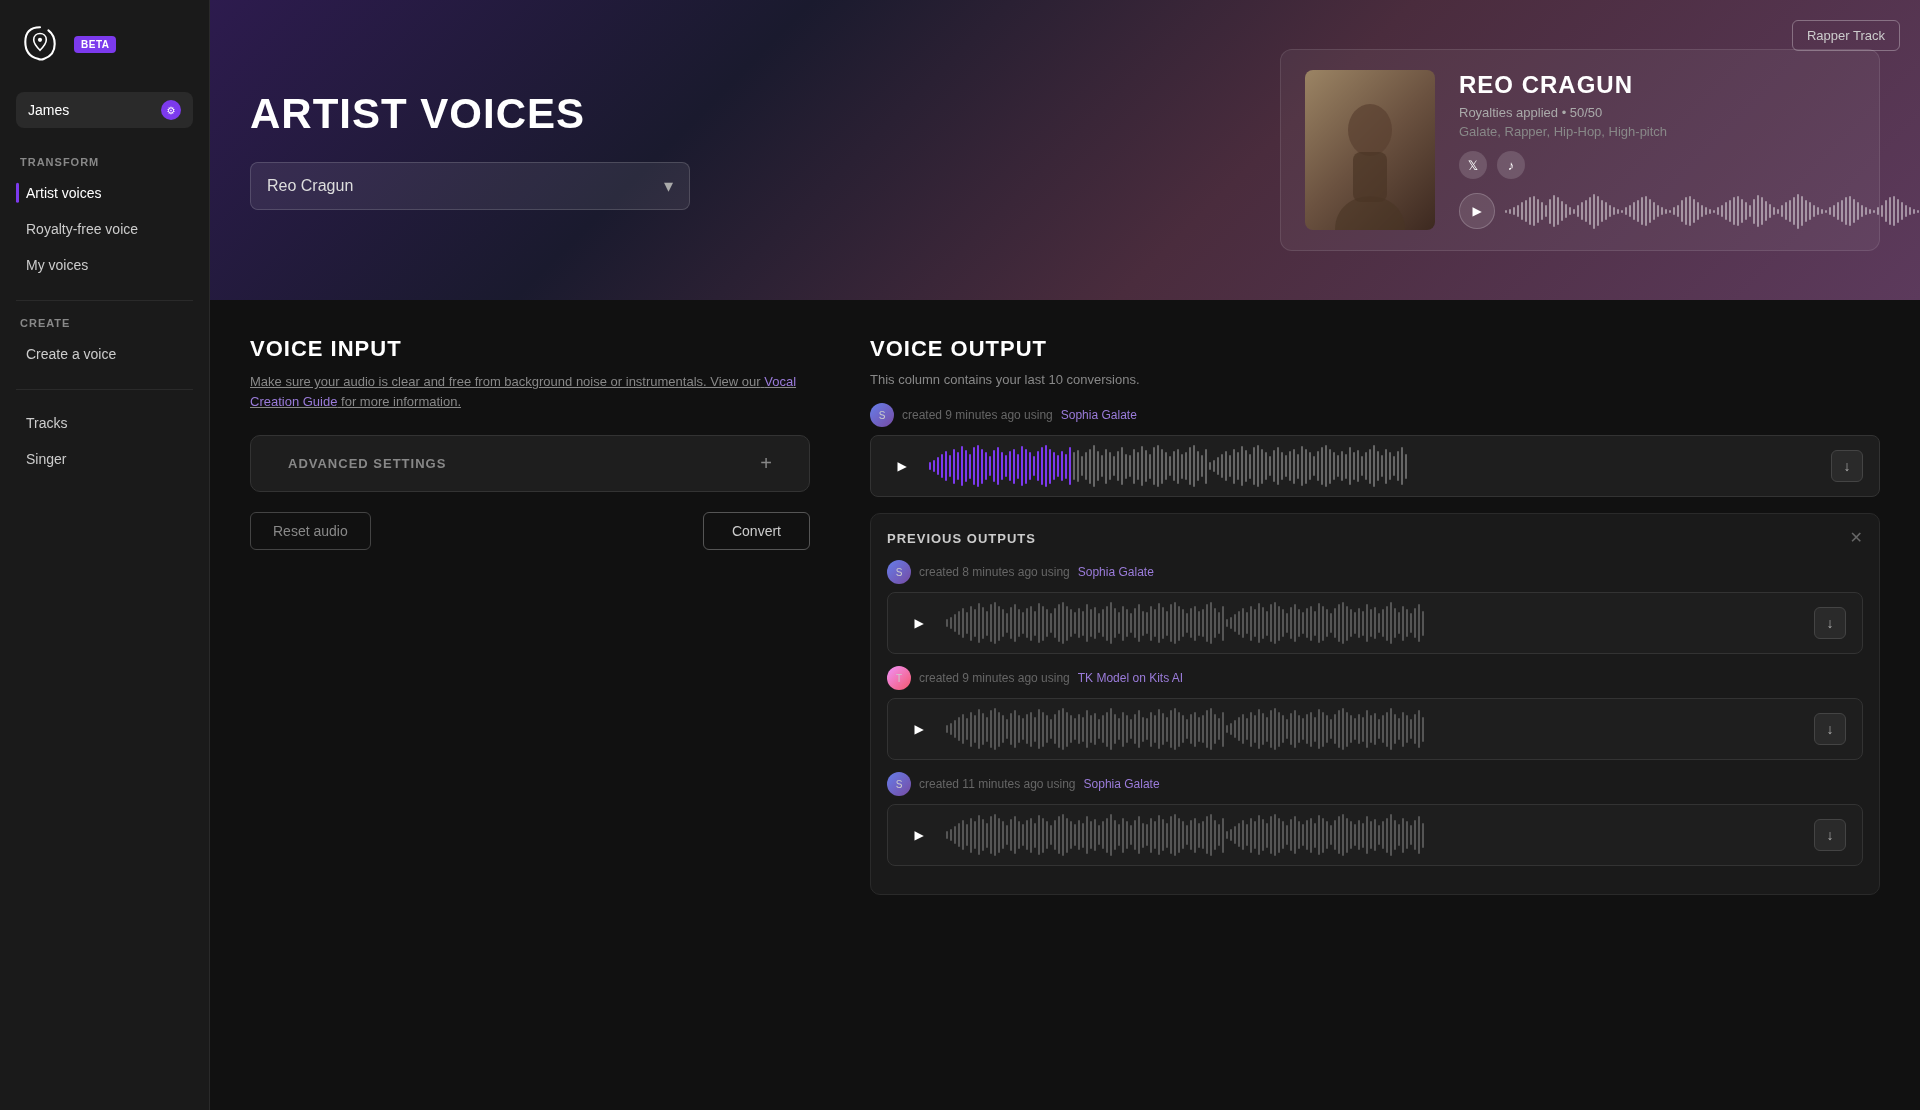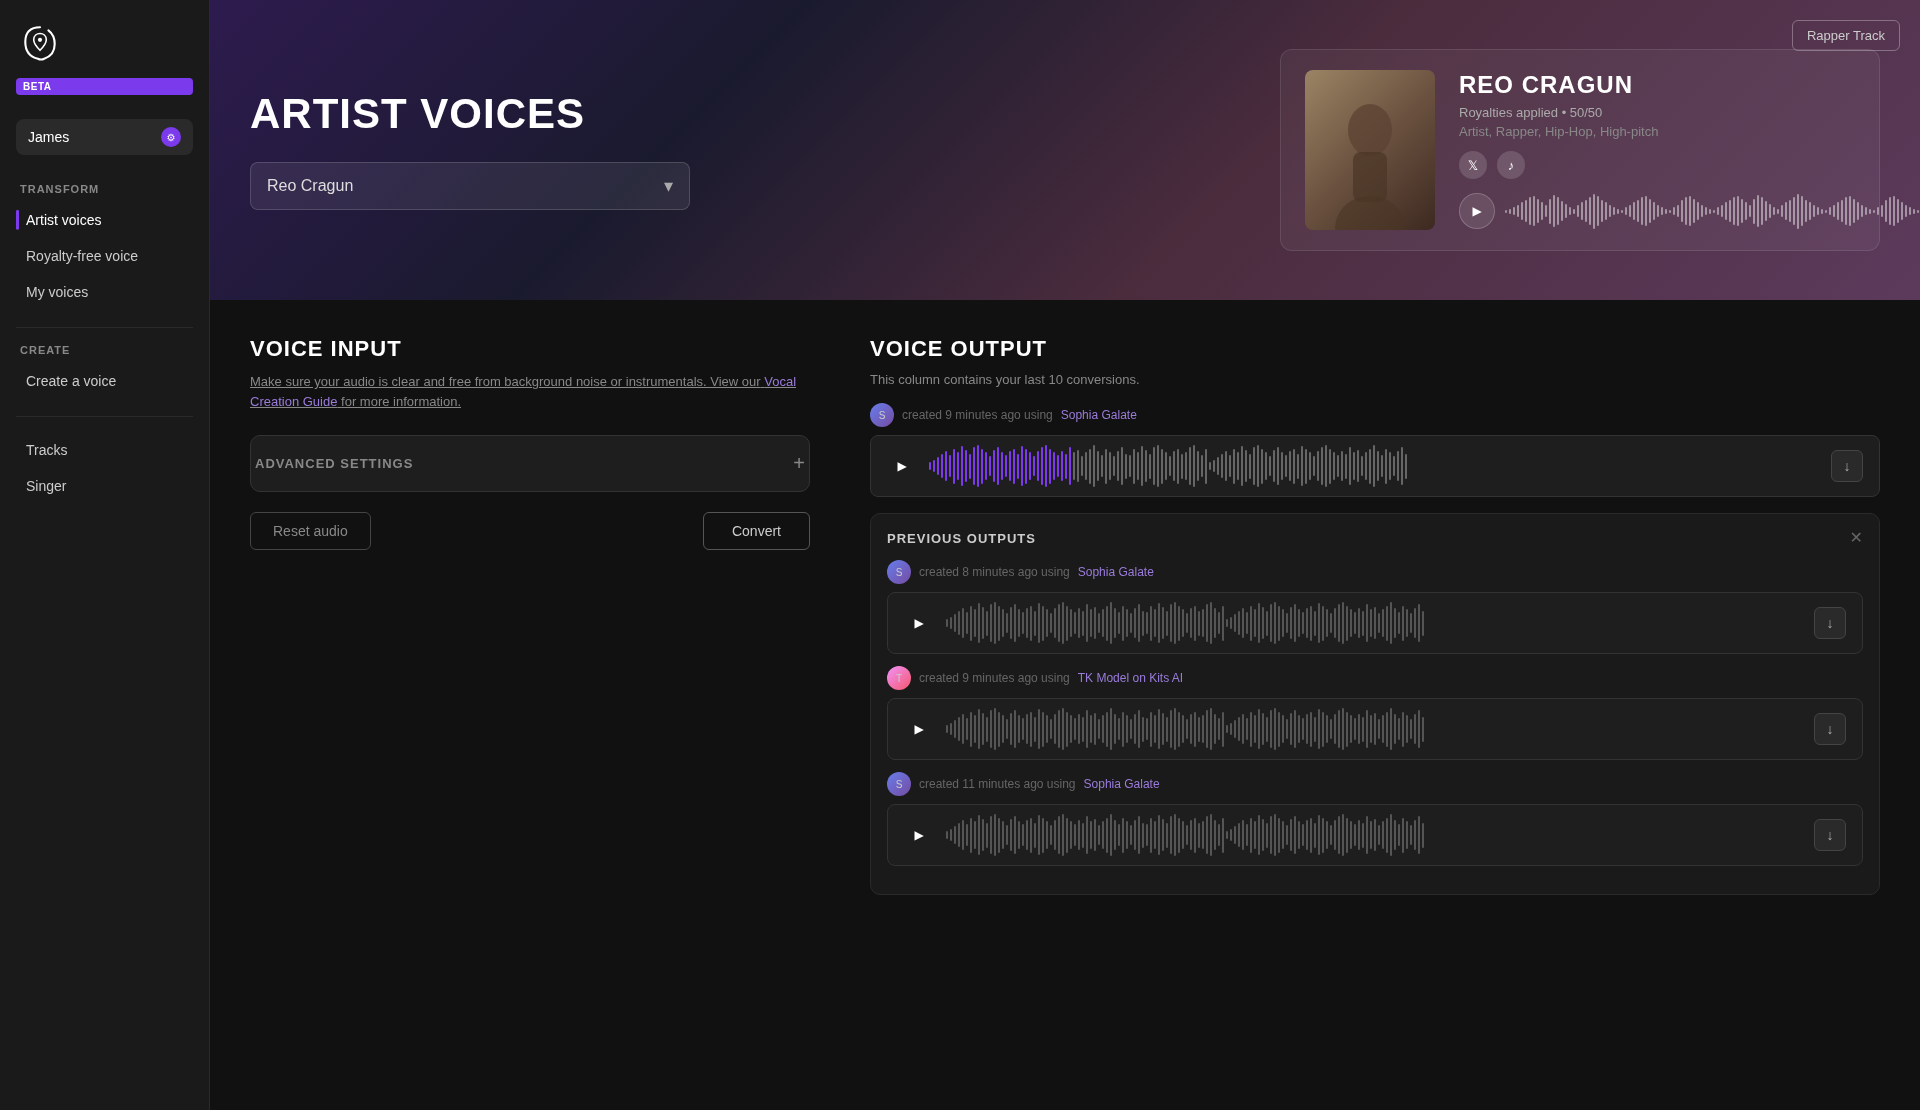--- a/index.html
+++ b/index.html
@@ -18,23 +18,23 @@
       width: 210px;
       min-width: 210px;
       background: #1a1a1a;
       display: flex;
       flex-direction: column;
       padding: 20px 16px;
       border-right: 1px solid #2a2a2a;
     }
     .sidebar-logo {
       display: flex;
+      align-items: center;
       gap: 10px;
       margin-bottom: 24px;
-      flex-direction: column;
     }
     .logo-icon {
       width: 48px;
       height: 48px;
       display: flex;
       align-items: center;
       justify-content: center;
     }
     .logo-icon svg {
       width: 42px;
@@ -363,21 +363,21 @@
     .record-dot {
       width: 22px;
       height: 22px;
       background: #e53e3e;
       border-radius: 50%;
     }
     .advanced-settings {
       background: #1e1e1e;
       border: 1px solid #333;
       border-radius: 10px;
-      padding: 16px 4px;
+      padding: 16px 37px;
       display: flex;
       align-items: center;
       justify-content: space-between;
       margin-bottom: 20px;
       cursor: pointer;
     }
     .advanced-settings-label {
       font-size: 13px;
       font-weight: 600;
       color: #888;
@@ -603,21 +603,21 @@
             <path d="M10 130 C10 85, 80 85, 80 130Z" fill="#4a3525" opacity="0.6"></path>
             <rect x="28" y="52" width="34" height="50" rx="8" fill="#4a3525" opacity="0.7"></rect>
           </svg>
         </div>
       </div>
       <div class="artist-info">
         <div class="artist-name">REO CRAGUN</div>
         <div class="artist-royalties">
           <span>Royalties applied</span> • <span>50/50</span>
         </div>
-        <div class="artist-tags">Artist, Rapper, Hip-Hop, High-pitch</div>
+        <div class="artist-tags">Galate, Rapper, Hip-Hop, High-pitch</div>
         <div class="artist-social">
           <div class="social-icon">𝕏</div>
           <div class="social-icon">♪</div>
         </div>
         <div class="audio-player">
           <button class="play-btn">▶</button>
           <div class="waveform-hero" id="waveform-hero">
               <div class="waveform-bar-hero" style="height: 3px; background: rgba(255, 255, 255, 0.45); width: 2px; border-radius: 1px;"></div>
               <div class="waveform-bar-hero" style="height: 5px; background: rgba(255, 255, 255, 0.45); width: 2px; border-radius: 1px;"></div>
               <div class="waveform-bar-hero" style="height: 8px; background: rgba(255, 255, 255, 0.45); width: 2px; border-radius: 1px;"></div>

